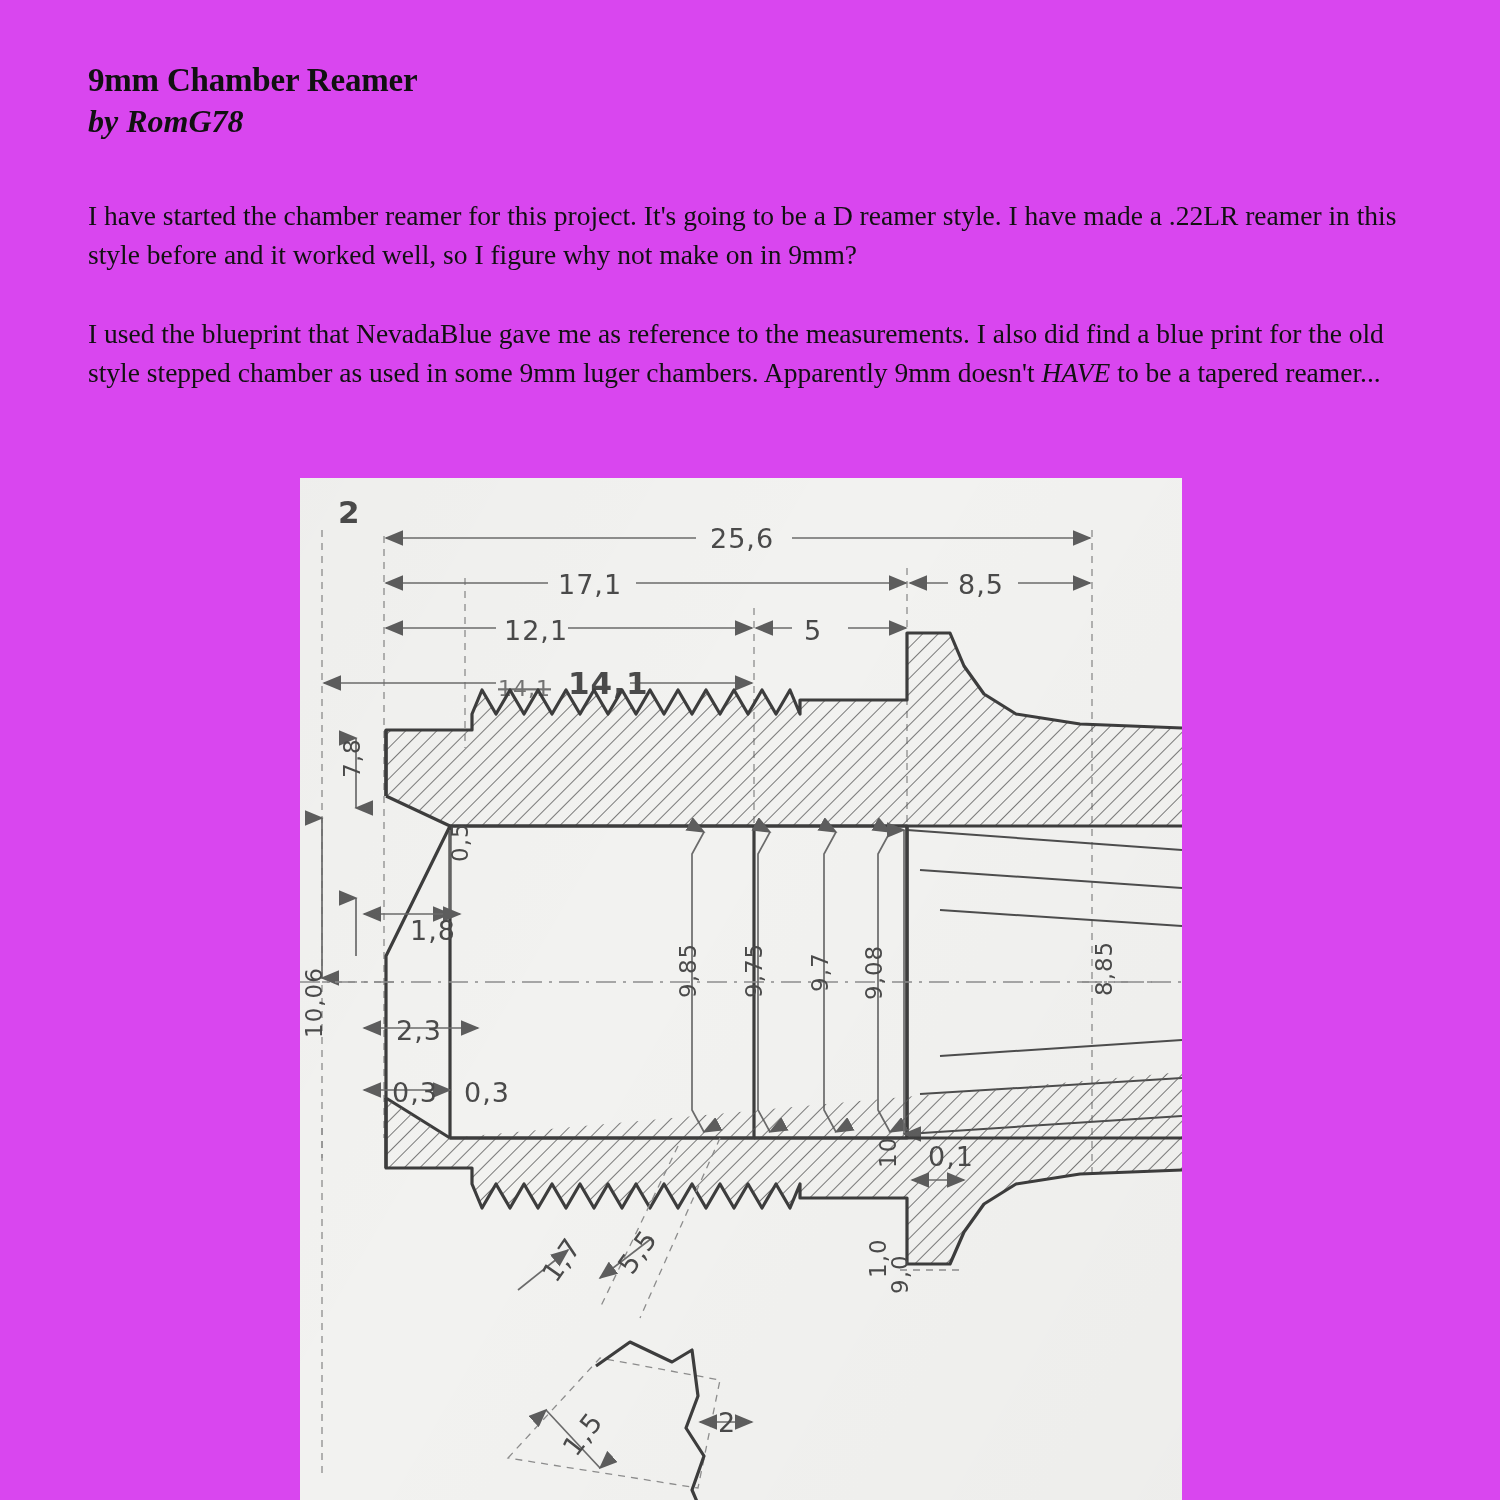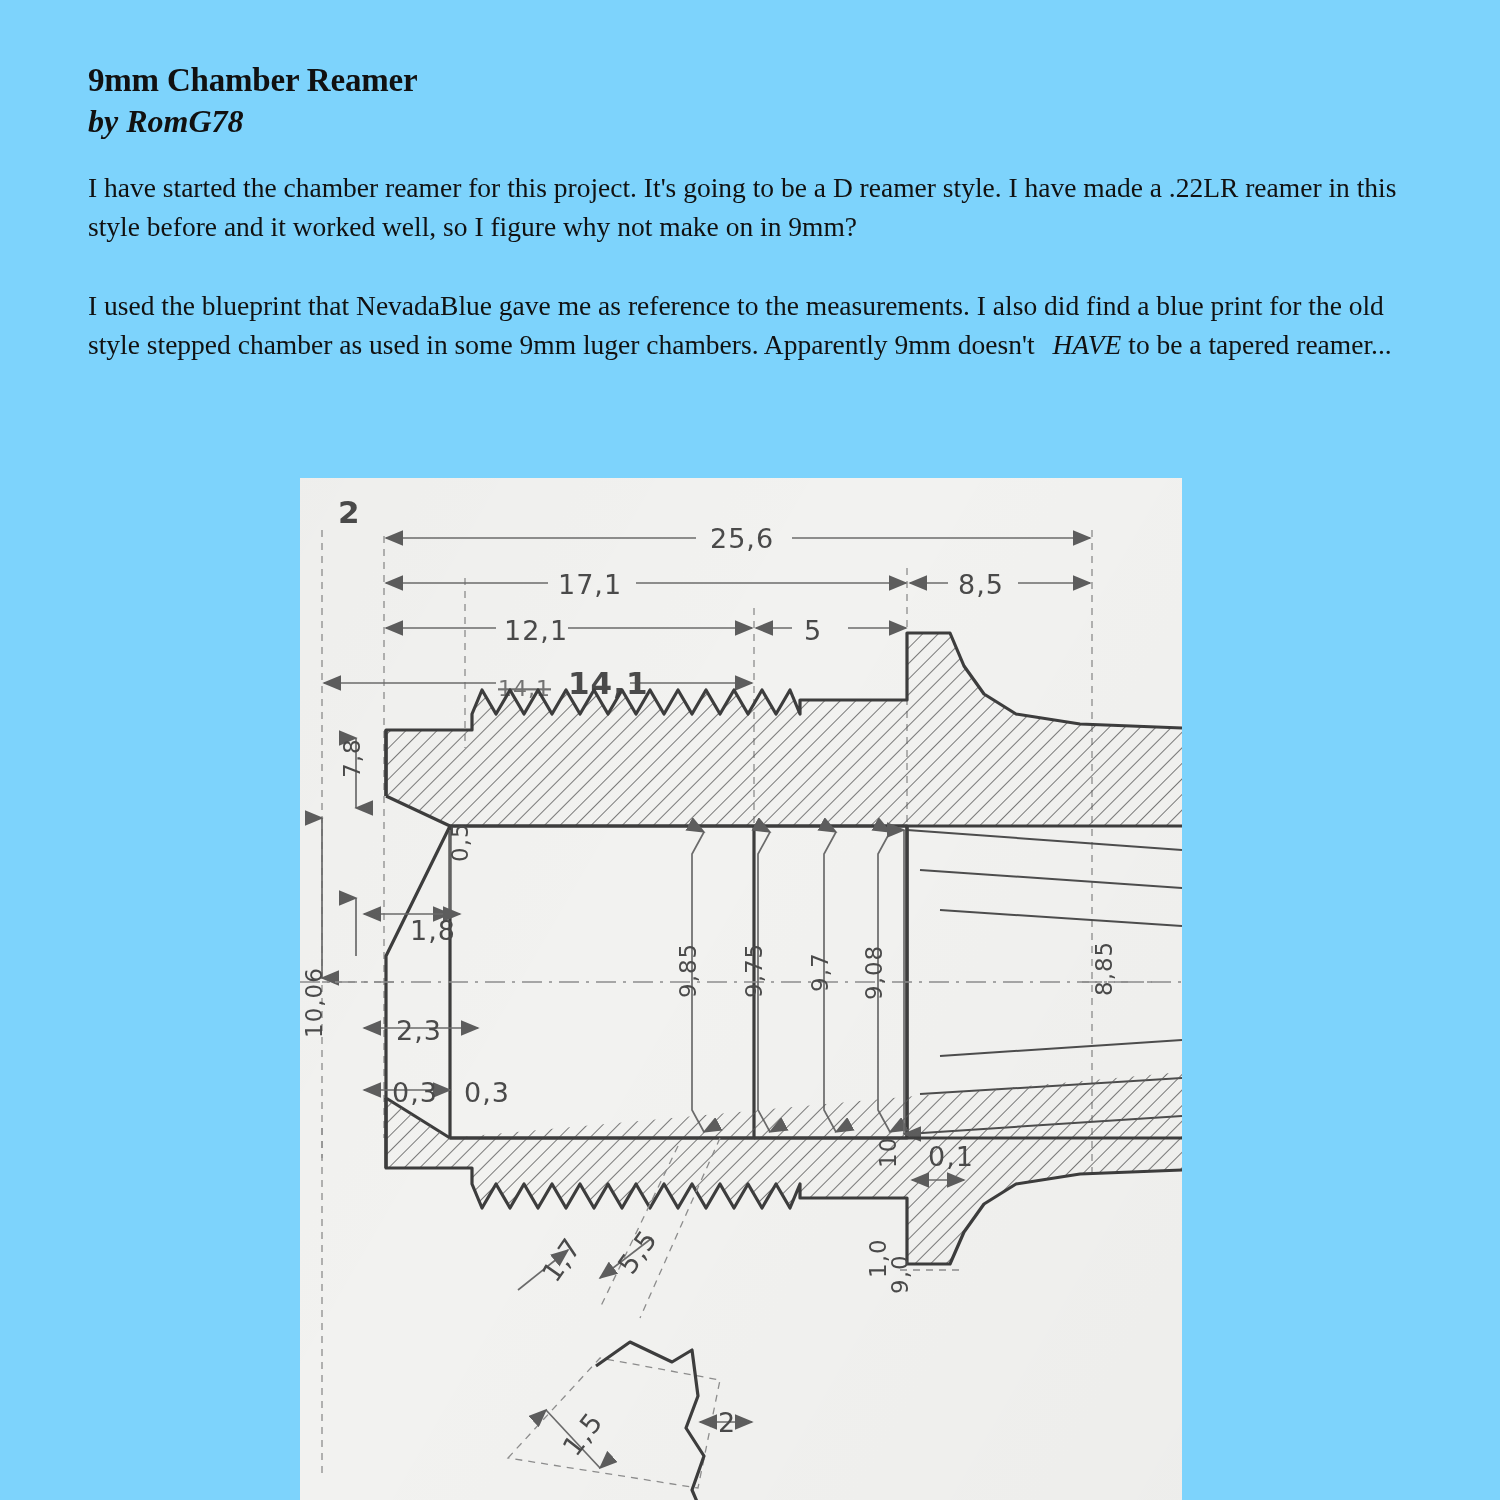--- a/index.html
+++ b/index.html
@@ -12,21 +12,21 @@
     width: 1500px;
     height: 1500px;
     overflow: hidden;
     font-family: "Liberation Serif", "DejaVu Serif", serif;
     color: #111111;
   }
   .page {
     position: relative;
     width: 1500px;
     height: 1500px;
-    background: #7dd3fc;
+    background: #d946ef;
     box-sizing: border-box;
     padding: 62px 84px 0 88px;
   }
   .doc-title {
     font-size: 33px;
     font-weight: bold;
     line-height: 1.12;
     margin: 0;
     letter-spacing: -0.2px;
   }
@@ -37,22 +37,22 @@
     line-height: 1.15;
     margin: 4px 0 0 0;
   }
   .para {
     font-size: 27.5px;
     line-height: 1.42;
     margin: 40px 0 0 0;
     max-width: 1332px;
     text-align: left;
   }
-  .para.first { margin-top: 28px; }
-  .para em { font-style: italic; margin-left: 11px; }
+  .para.first { margin-top: 56px; }
+  .para em { font-style: italic; }
 
   
   .drawing-wrap {
     position: absolute;
     left: 300px;
     top: 478px;
     width: 882px;
     height: 1022px;
     background: #f2f2f0;
     overflow: hidden;

